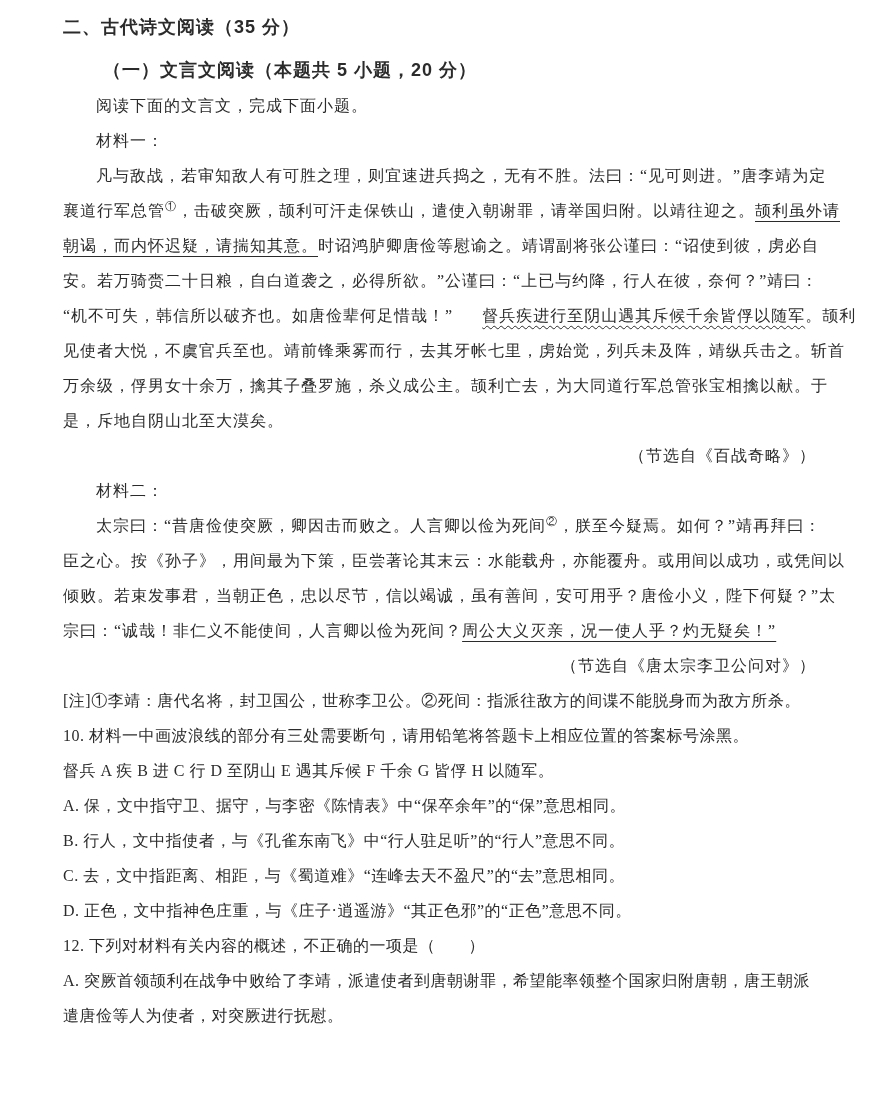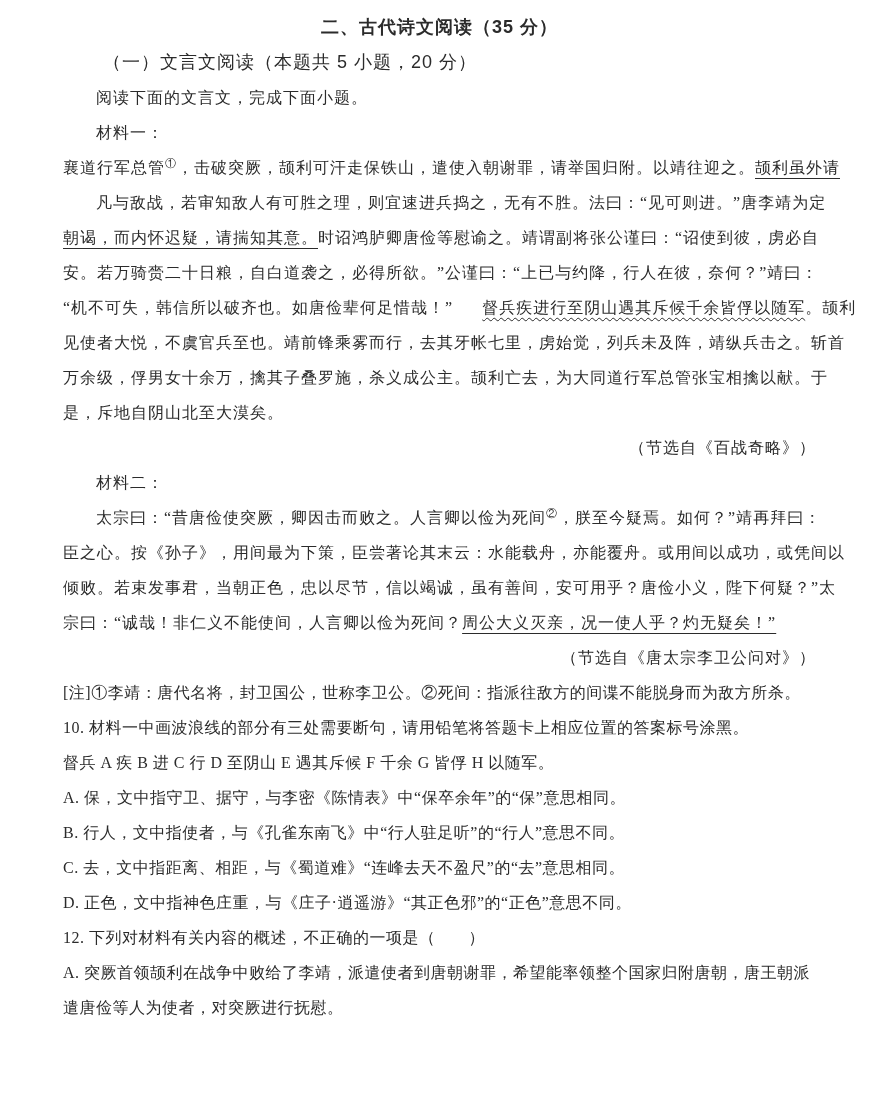--- a/index.html
+++ b/index.html
@@ -5,48 +5,49 @@
   html,body{margin:0;padding:0;background:#e9e9e9;}
   .page{
     width:872px;height:1103px;box-sizing:border-box;
     margin:0 auto;background:#ffffff;color:#2b2b2b;
     padding:10px 56px 20px 63px;overflow:hidden;
     font-family:"Liberation Serif","DejaVu Serif",serif;
     font-size:16px;
   }
   .b-section-title{
     font-family:"Liberation Sans","DejaVu Sans",sans-serif;
-    font-size:18px;font-weight:bold;line-height:35px;letter-spacing:1px;text-align:center;
+    font-size:18px;font-weight:bold;line-height:35px;letter-spacing:1px;
   }
   .b-subsection-title{
     font-family:"Liberation Sans","DejaVu Sans",sans-serif;
-    font-size:18px;font-weight:normal;line-height:35px;letter-spacing:1px;
+    font-size:18px;font-weight:bold;line-height:35px;letter-spacing:1px;
     padding-left:40px;
+    margin-top:8px;
   }
   .b-intro,.b-label{line-height:35px;letter-spacing:1px;padding-left:33px;}
   .b-pline{line-height:35px;letter-spacing:1px;white-space:nowrap;}
   .b-pline.indent{padding-left:33px;}
   .b-attr{line-height:35px;letter-spacing:1px;text-align:right;}
   .b-note,.b-question,.b-fragment,.b-option,.b-option-cont{
     line-height:35px;letter-spacing:0.5px;white-space:nowrap;
   }
   .u-solid{text-decoration:underline;text-underline-offset:5px;text-decoration-thickness:1px;}
   .u-wavy{text-decoration:underline wavy;text-underline-offset:4px;text-decoration-thickness:1px;margin-left:29px;}
   .sup{font-size:11px;vertical-align:super;line-height:0;}
 </style>
 </head>
 <body>
 
 <main class="page">
     <div class="b-section-title"><span>二、古代诗文阅读（35 分）</span></div>
     <div class="b-subsection-title"><span>（一）文言文阅读（本题共 5 小题，20 分）</span></div>
     <div class="b-intro"><span>阅读下面的文言文，完成下面小题。</span></div>
     <div class="b-label"><span>材料一：</span></div>
+    <div class="b-pline indent"><span>凡与敌战，若审知敌人有可胜之理，则宜速进兵捣之，无有不胜。法曰：“见可则进。”唐李靖为定</span></div>
     <div class="b-pline"><span>襄道行军总管</span><span class="sup">①</span><span>，击破突厥，颉利可汗走保铁山，遣使入朝谢罪，请举国归附。以靖往迎之。</span><span class="u-solid">颉利虽外请</span></div>
-    <div class="b-pline indent"><span>凡与敌战，若审知敌人有可胜之理，则宜速进兵捣之，无有不胜。法曰：“见可则进。”唐李靖为定</span></div>
     <div class="b-pline"><span class="u-solid">朝谒，而内怀迟疑，请揣知其意。</span><span>时诏鸿胪卿唐俭等慰谕之。靖谓副将张公谨曰：“诏使到彼，虏必自</span></div>
     <div class="b-pline"><span>安。若万骑赍二十日粮，自白道袭之，必得所欲。”公谨曰：“上已与约降，行人在彼，奈何？”靖曰：</span></div>
     <div class="b-pline"><span>“机不可失，韩信所以破齐也。如唐俭辈何足惜哉！”</span><span class="u-wavy">督兵疾进行至阴山遇其斥候千余皆俘以随军</span><span>。颉利</span></div>
     <div class="b-pline"><span>见使者大悦，不虞官兵至也。靖前锋乘雾而行，去其牙帐七里，虏始觉，列兵未及阵，靖纵兵击之。斩首</span></div>
     <div class="b-pline"><span>万余级，俘男女十余万，擒其子叠罗施，杀义成公主。颉利亡去，为大同道行军总管张宝相擒以献。于</span></div>
     <div class="b-pline"><span>是，斥地自阴山北至大漠矣。</span></div>
     <div class="b-attr"><span>（节选自《百战奇略》）</span></div>
     <div class="b-label"><span>材料二：</span></div>
     <div class="b-pline indent"><span>太宗曰：“昔唐俭使突厥，卿因击而败之。人言卿以俭为死间</span><span class="sup">②</span><span>，朕至今疑焉。如何？”靖再拜曰：</span></div>
     <div class="b-pline"><span>臣之心。按《孙子》，用间最为下策，臣尝著论其末云：水能载舟，亦能覆舟。或用间以成功，或凭间以</span></div>

